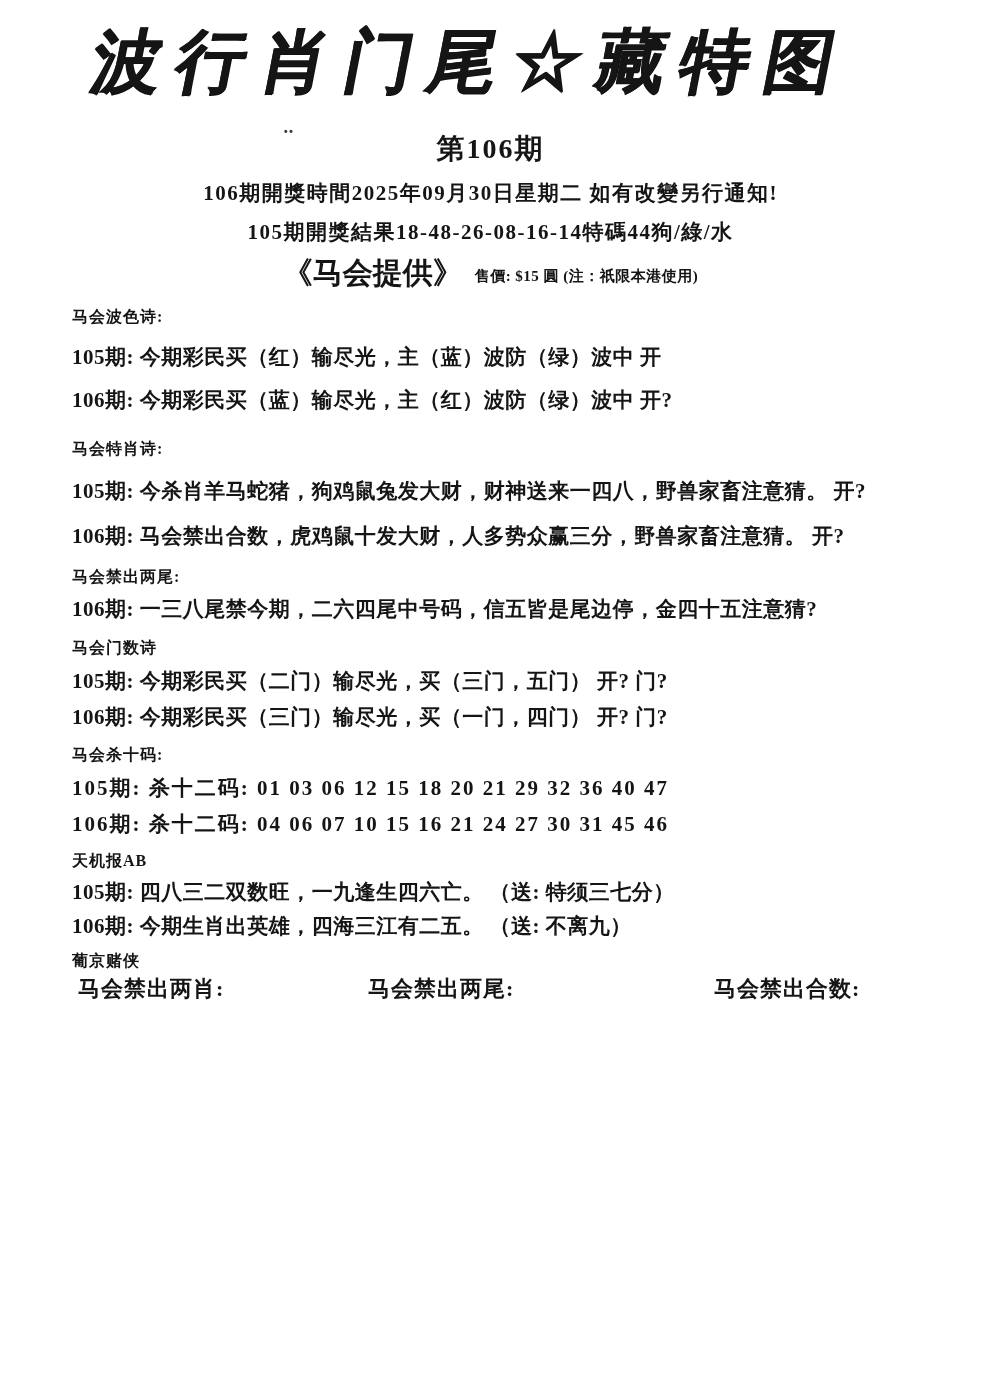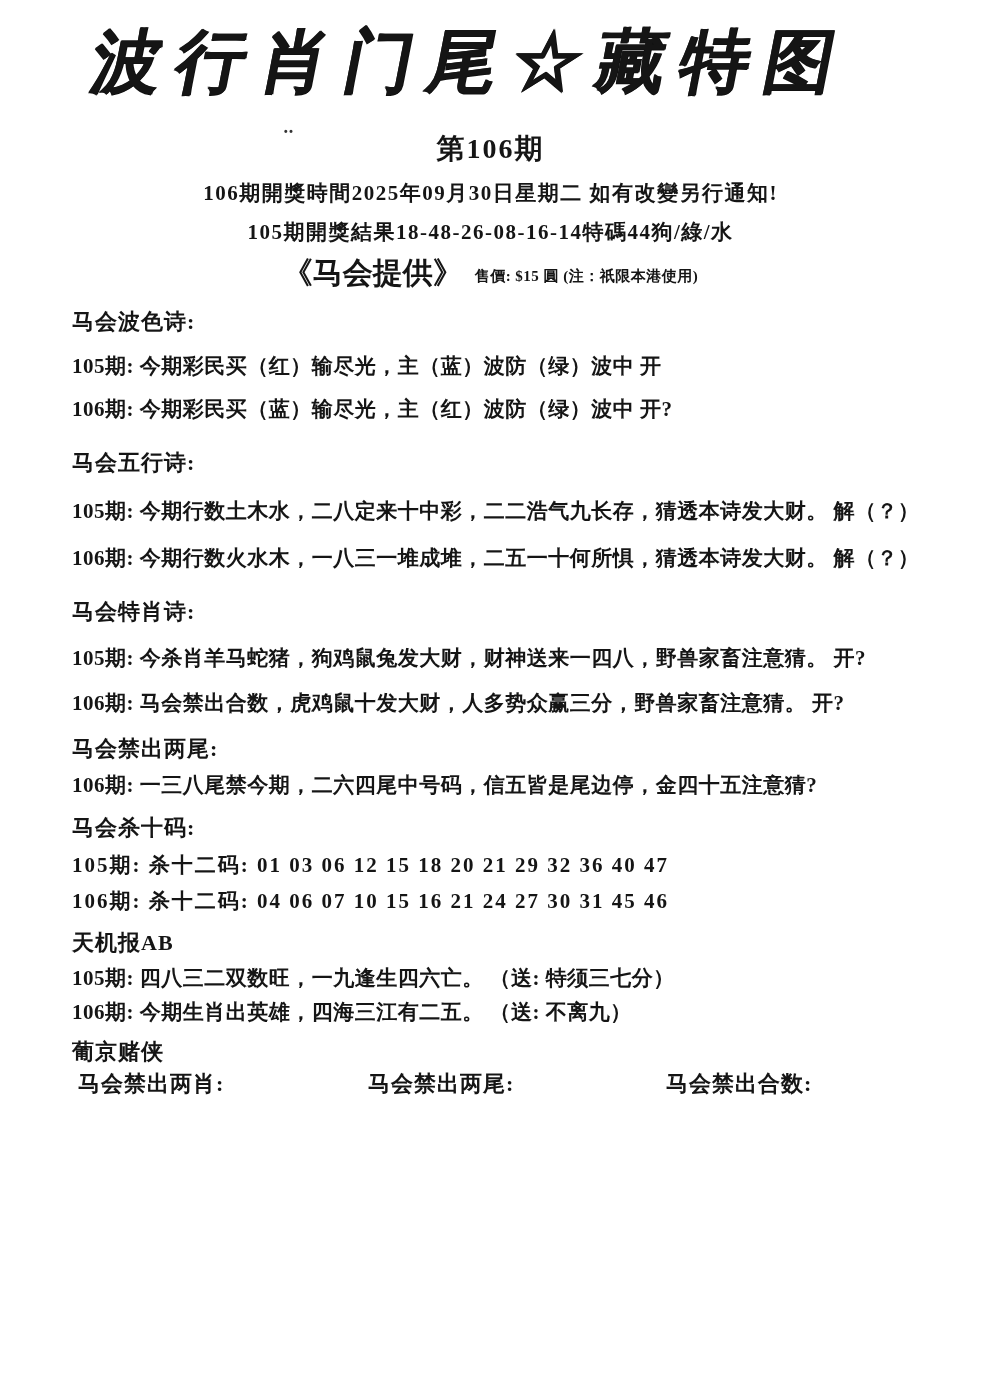--- a/index.html
+++ b/index.html
@@ -29,21 +29,21 @@
     font-size:16px; font-weight:700; letter-spacing:3px; color:#333;
   }
   .issue { text-align:center; font-size:28px; font-weight:800; margin-top:22px; letter-spacing:2px; }
   .line-center { text-align:center; font-size:21px; font-weight:700; margin-top:11px; letter-spacing:1.5px; }
   .provider-row { display:flex; justify-content:center; align-items:center; gap:12px; margin-top:7px; }
   .provider-name { font-size:30px; font-weight:800; }
   .provider-note { font-size:15px; font-weight:800; letter-spacing:0.5px; padding-top:6px; }
 
   
   .content { margin:0 58px 0 72px; }
-  .sec-title { font-size:22px; font-weight:800; letter-spacing:1px; }
+  .sec-title { font-size:16px; font-weight:800; letter-spacing:1px; }
   .sec-line  { font-size:21px; font-weight:700; letter-spacing:0.5px; white-space:nowrap; }
 
   .s0 .sec-title { margin-top:13px; }
   .s0 .sec-line  { margin-top:15px; }
   .s1 .sec-title { margin-top:25px; }
   .s1 .sec-line  { margin-top:19px; }
   .s2 .sec-title { margin-top:25px; }
   .s2 .sec-line  { margin-top:17px; }
   .s3 .sec-title { margin-top:17px; }
   .s3 .sec-line  { margin-top:7px; }
@@ -61,21 +61,21 @@
     letter-spacing:1px;
     text-align:justify;
     white-space:normal;
   }
 
   
   .bans { position:relative; height:248px; margin-top:2px; }
   .ban-label { position:absolute; top:0; font-size:22px; font-weight:800; letter-spacing:1px; }
   .ban-label.b0 { left:78px; }
   .ban-label.b1 { left:368px; }
-  .ban-label.b2 { left:666px; }
+  .ban-label.b2 { left:714px; }
 </style>
 </head>
 <body>
 
 <div class="page">
 
   <div class="masthead">波行肖门尾☆藏特图</div>
   <div class="print-artifact">‥</div>
 
   <div class="issue">第106期</div>
@@ -88,37 +88,37 @@
   </div>
 
   <div class="content">
 
     <div class="section s0">
       <div class="sec-title">马会波色诗:</div>
       <div class="sec-line">105期: 今期彩民买（红）输尽光，主（蓝）波防（绿）波中 开</div>
       <div class="sec-line">106期: 今期彩民买（蓝）输尽光，主（红）波防（绿）波中 开?</div>
     </div>
 
-    <div class="section s1">
-      <div class="sec-title">马会五行诗:</div>
-      <div class="sec-line">105期: 今期行数土木水，二八定来十中彩，二二浩气九长存，猜透本诗发大财。 解（？）</div>
-      <div class="sec-line">106期: 今期行数火水木，一八三一堆成堆，二五一十何所惧，猜透本诗发大财。 解（？）</div>
-    </div>
 
     <div class="section s2">
       <div class="sec-title">马会特肖诗:</div>
       <div class="sec-line">105期: 今杀肖羊马蛇猪，狗鸡鼠兔发大财，财神送来一四八，野兽家畜注意猜。 开?</div>
       <div class="sec-line">106期: 马会禁出合数，虎鸡鼠十发大财，人多势众赢三分，野兽家畜注意猜。 开?</div>
     </div>
 
     <div class="section s3">
       <div class="sec-title">马会禁出两尾:</div>
       <div class="sec-line">106期: 一三八尾禁今期，二六四尾中号码，信五皆是尾边停，金四十五注意猜?</div>
     </div>
 
+    <div class="section s4">
+      <div class="sec-title">马会门数诗</div>
+      <div class="sec-line">105期: 今期彩民买（二门）输尽光，买（三门，五门） 开? 门?</div>
+      <div class="sec-line">106期: 今期彩民买（三门）输尽光，买（一门，四门） 开? 门?</div>
+    </div>
 
     <div class="section s5">
       <div class="sec-title">马会杀十码:</div>
       <div class="sec-line">105期: 杀十二码: 01 03 06 12 15 18 20 21 29 32 36 40 47</div>
       <div class="sec-line">106期: 杀十二码: 04 06 07 10 15 16 21 24 27 30 31 45 46</div>
     </div>
 
     <div class="section s6">
       <div class="sec-title">天机报AB</div>
       <div class="sec-line">105期: 四八三二双数旺，一九逢生四六亡。 （送: 特须三七分）</div>

